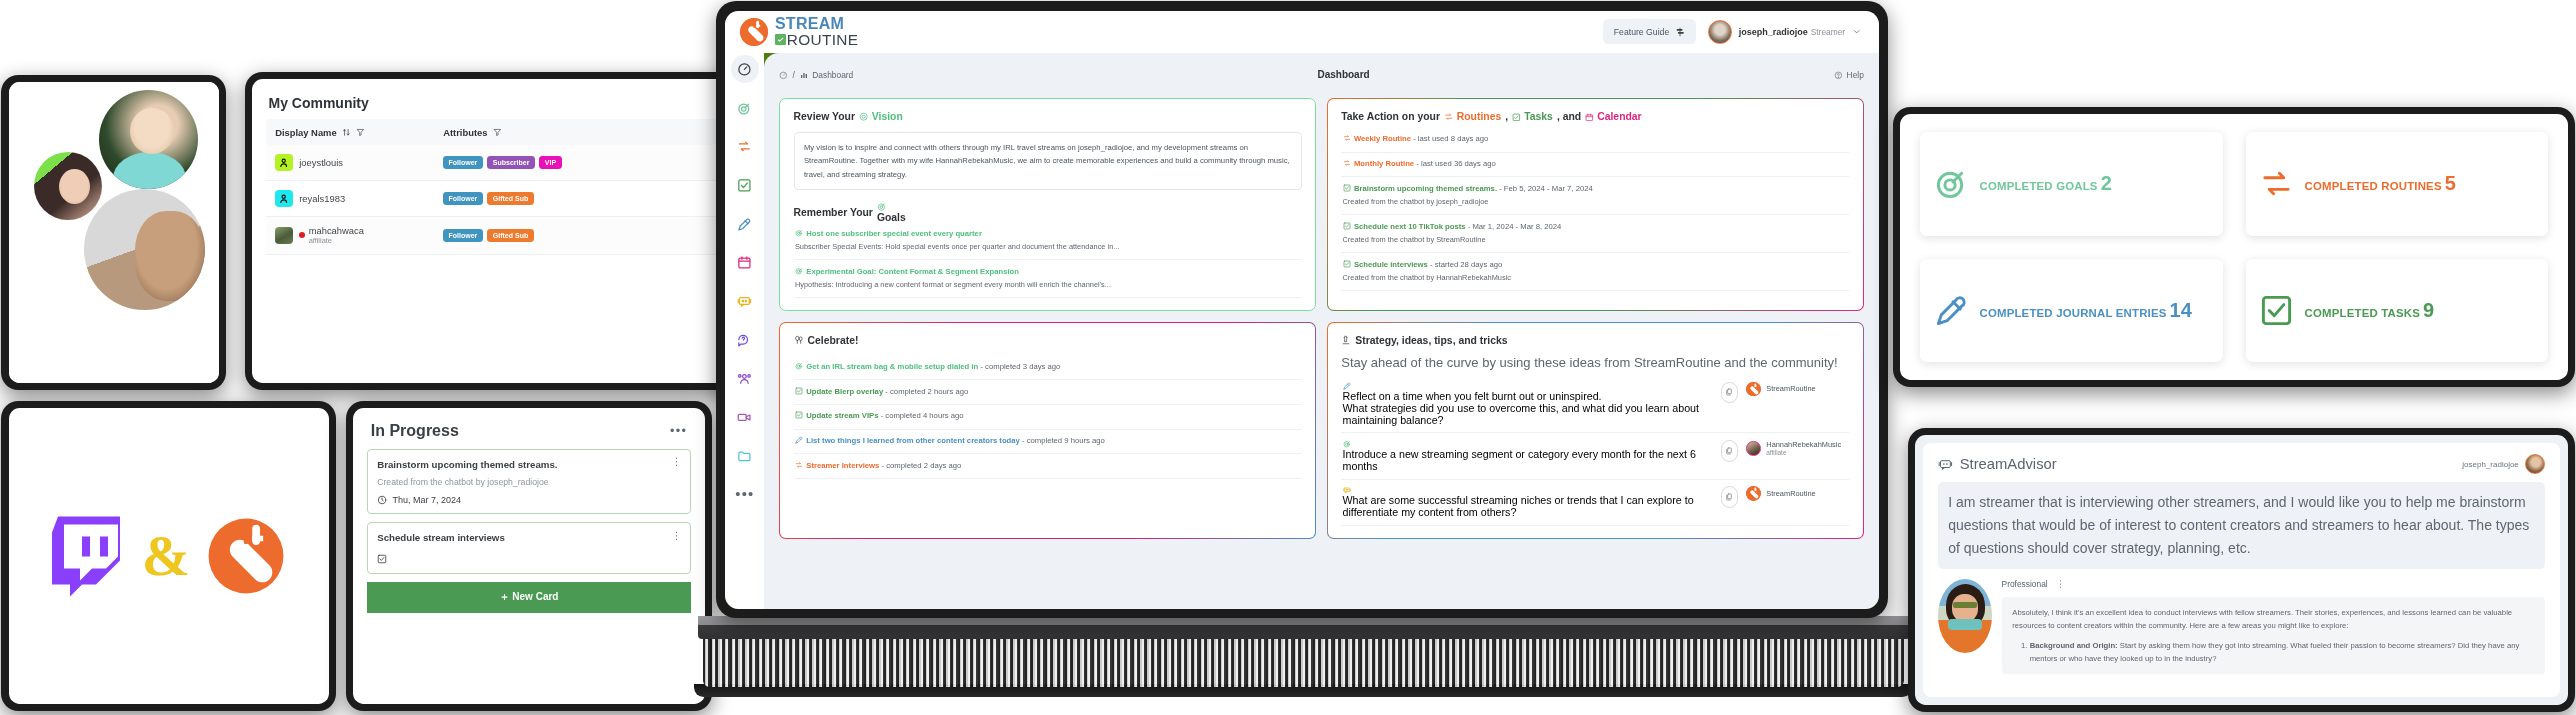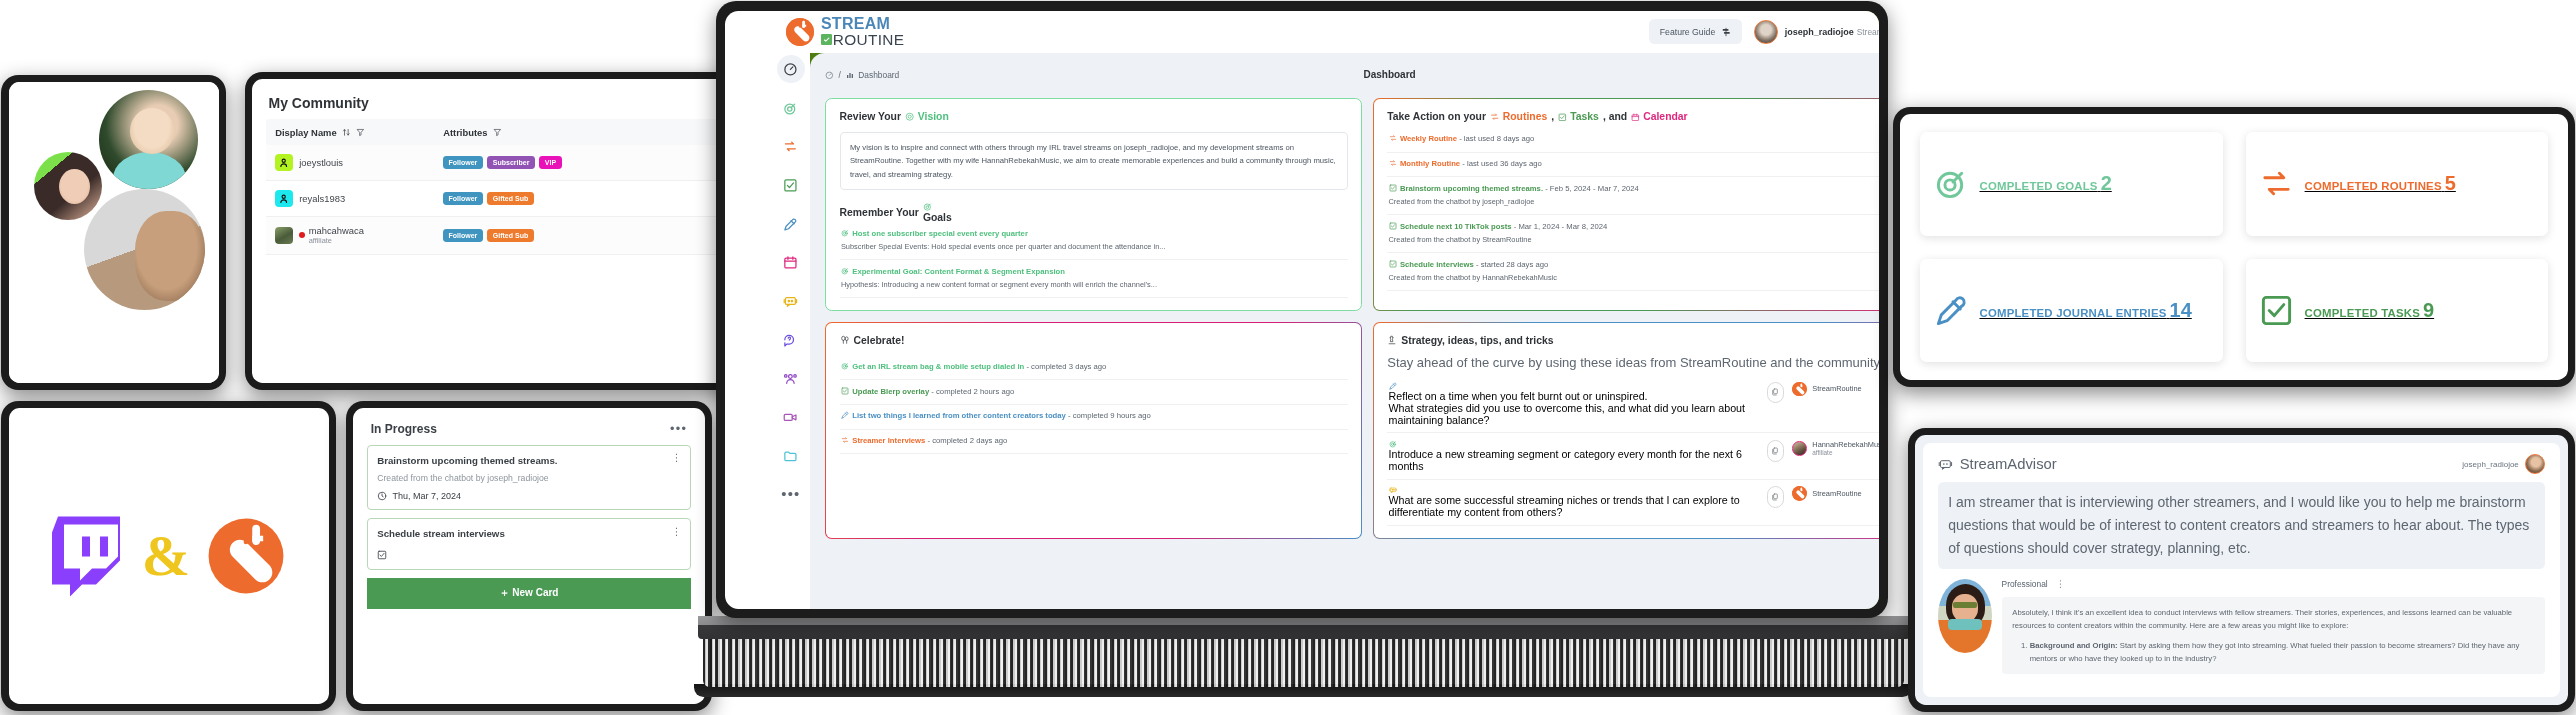--- a/index.html
+++ b/index.html
@@ -95,32 +95,32 @@
   .uname .sub { font-size: 7.4px; color: #8a9199; display:block; }
   .dot-red { width: 6px; height: 6px; border-radius: 50%; background: #e01b1b; display:inline-block; }
   .tag { font-size: 7px; font-weight: 700; color: #fff; border-radius: 3.4px; padding: 2.7px 5.4px; white-space: nowrap; }
 
   
   .twitch-pane { display:flex; align-items:center; justify-content:center; gap: 17.4px; height:100%; background:#fff; }
   .amp { font-size: 58px; font-weight: 700; color: #efc61d; font-family:"Liberation Serif", serif; line-height:1; }
 
   
   .kb-head { display:flex; align-items:center; justify-content:space-between; padding: 1.3px 4px 9.4px 4px; }
-  .kb-title { font-size: 12px; font-weight: 600; color: #3b4046; }
+  .kb-title { font-size: 16px; font-weight: 600; color: #3b4046; }
   .kb-card { border: 0.7px solid #b8d6b8; border-radius: 4px; padding: 8.7px 9.4px; margin-bottom: 8px; position: relative; }
   .kb-card h4 { font-size: 9.7px; font-weight: 600; color: #3b4046; line-height: 1.3; padding-right: 14.8px; }
   .kb-card p { font-size: 8.7px; color: #8e959c; margin-top: 6px; line-height: 1.3; }
   .kb-date { display:flex; align-items:center; gap:5.4px; font-size: 9px; color:#3b4046; margin-top: 6px; }
   .kb-dots { position:absolute; right: 8px; top: 9.4px; color:#6b7177; font-size: 10px; letter-spacing:0.7px; line-height:.6; }
   .kb-newbtn { width:100%; background:#4a9a53; color:#fff; border:none; border-radius:0;
                padding: 8.7px 0; font-size: 10px; font-weight: 700; font-family:"Liberation Sans",sans-serif; cursor:pointer;}
 
   
   .stats-wrap { width:100%; height:100%; background:#fff; padding: 17.4px 20px; }
-  .stats-grid { display:grid; grid-template-columns: 1fr 1fr; grid-template-rows: 1fr 1fr; gap: 23px 23px; height:100%;text-decoration:underline; }
+  .stats-grid { display:grid; grid-template-columns: 1fr 1fr; grid-template-rows: 1fr 1fr; gap: 23px 23px; height:100%; }
   .stat { background:#fff; border-radius: 6.7px; box-shadow: 0 2px 9.4px rgba(0,0,0,.12); display:flex; align-items:center; gap: 10.7px; padding: 0 13.4px; }
   .stat .s-ico { flex:0 0 auto; }
   .stat .s-txt .lbl { font-size: 11.4px; font-weight: 600; letter-spacing:0.2px; }
   .stat .s-txt .val { font-size: 20px; font-weight: 700; line-height: 1.05; }
 
   
   .adv-wrap { width:100%; height:100%; background:#eef2f7; padding: 8px; }
   .adv-card { width:100%; height:100%; background:#fff; border-radius: 8px; padding: 10.7px 14.8px; overflow:hidden; }
   .adv-head { display:flex; align-items:center; justify-content:space-between; }
   .adv-title { display:flex; align-items:center; gap: 6.7px; font-size: 14.8px; color:#5b6470; font-weight: 500; }
@@ -134,21 +134,21 @@
   .adv-photo .hair { position:absolute; left:14%; top:6%; width:72%; height:58%; background:#2b1d16; border-radius:50% 50% 42% 42%; }
   .adv-photo .face { position:absolute; left:26%; top:20%; width:48%; height:38%; background:#e6b18e; border-radius:46%; }
   .adv-photo .shades { position:absolute; left:28%; top:31%; width:44%; height:8%; background:#6a7f33; border-radius:2px; }
   .adv-photo .scarf { position:absolute; left:18%; top:54%; width:64%; height:14%; background:#6fc1bd; border-radius:4px; }
   .adv-rolehead { display:flex; align-items:center; gap: 8px; font-size: 8.4px; color:#5b6470; }
   .adv-answer { background:#f4f5f7; border-radius: 4px; padding: 8.7px 10.7px; margin-top: 8px; font-size: 7.7px; color:#5e6670; line-height: 1.7; }
   .adv-answer ol { margin: 6.7px 0 0 17.4px; }
   .adv-answer li { margin-top: 2.7px; }
 
   
-  .app { width:100%; height:100%; display:flex; flex-direction:column; background:#4d7c0f;margin-left:46px; }
+  .app { width:100%; height:100%; display:flex; flex-direction:column; background:#4d7c0f; }
   .topbar { height: 42px; display:flex; align-items:center; justify-content:space-between; padding: 0 17.4px 0 14.8px; background:#fff; flex:0 0 auto;}
   .logo { display:flex; align-items:center; gap: 6.7px; }
   .logo-mark { width: 28px; height:28px; border-radius:50%; background:#ed6b2d; position:relative; overflow:hidden; }
   .logo-words { line-height: .98; }
   .logo-words .l1 { font-size: 16px; font-weight: 800; color:#4a87b8; letter-spacing:0.3px; }
   .logo-words .l2 { font-size: 15.4px; font-weight: 400; color:#3b4550; letter-spacing:0.3px; display:flex; align-items:center; gap:1.3px;}
   .chk { width: 10.7px; height: 10.7px; background:#5cb45f; border-radius:1.3px; display:inline-flex; align-items:center; justify-content:center; }
   .top-right { display:flex; align-items:center; gap: 12px; }
   .fg-btn { background:#eef2f7; border-radius: 5.4px; padding: 7.4px 10.7px; display:flex; align-items:center; gap:6px;
             font-size: 8.7px; color:#4b5560; cursor:pointer; }
@@ -748,20 +748,31 @@
                       <span>
                         <svg width="8" height="8" viewBox="0 0 24 24" fill="none" stroke="#4a9a53" stroke-width="2" stroke-linecap="round" stroke-linejoin="round">
                           <rect x="3" y="3" width="18" height="18" rx="2"></rect>
                           <path d="M7 12l3.5 3.5L17 8"></path>
                         </svg>
                       </span>
        <span><span>Update Blerp overlay</span> <span class="meta">- completed 2 hours ago</span></span>
                     </div>
    </div>
                   <div class="row">
+     <div class="t green2">
+                      <span>
+                        <svg width="8" height="8" viewBox="0 0 24 24" fill="none" stroke="#4a9a53" stroke-width="2" stroke-linecap="round" stroke-linejoin="round">
+                          <rect x="3" y="3" width="18" height="18" rx="2"></rect>
+                          <path d="M7 12l3.5 3.5L17 8"></path>
+                        </svg>
+                      </span>
+       <span><span>Update stream VIPs</span> <span class="meta">- completed 4 hours ago</span></span>
+                    </div>
+   </div>
+                  <div class="row">
      <div class="t blue">
                       <span>
                         <svg width="8" height="8" viewBox="0 0 24 24" fill="none" stroke="#4a90c4" stroke-width="2" stroke-linecap="round" stroke-linejoin="round">
                           <path d="M3 21l6-2 10-10a3 3 0 10-4-4L5 15l-2 6z"></path>
                           <path d="M13 6l5 5"></path>
                         </svg>
                       </span>
        <span><span>List two things I learned from other content creators today</span> <span class="meta">- completed 9 hours ago</span></span>
                     </div>
    </div>

